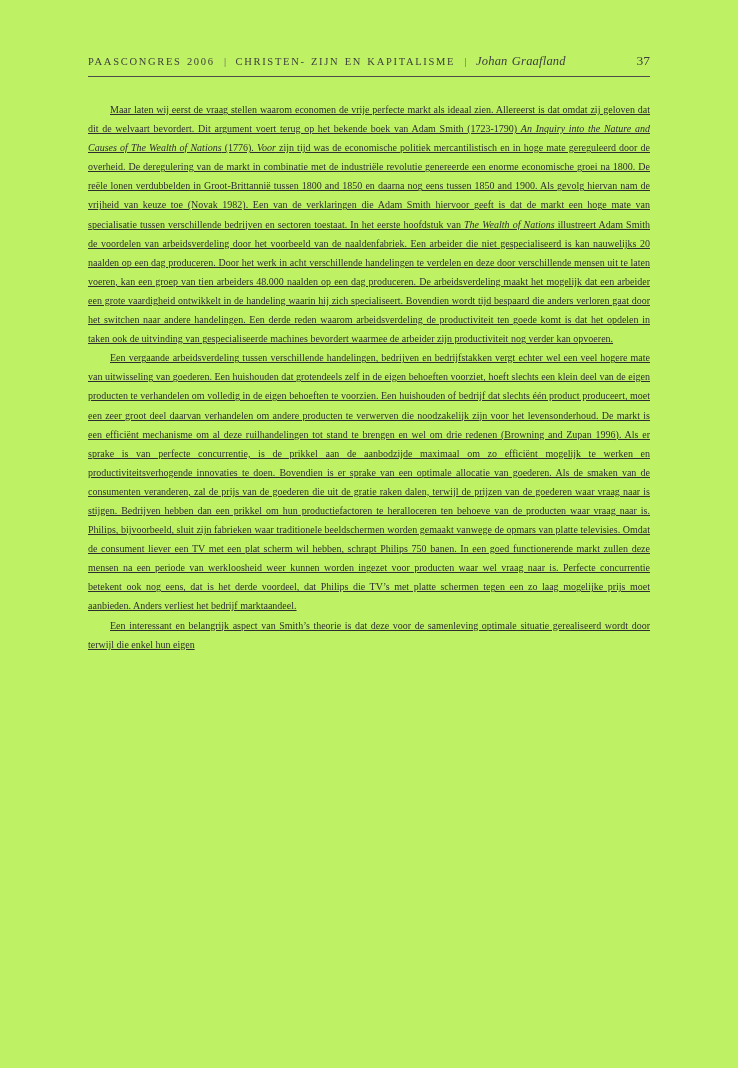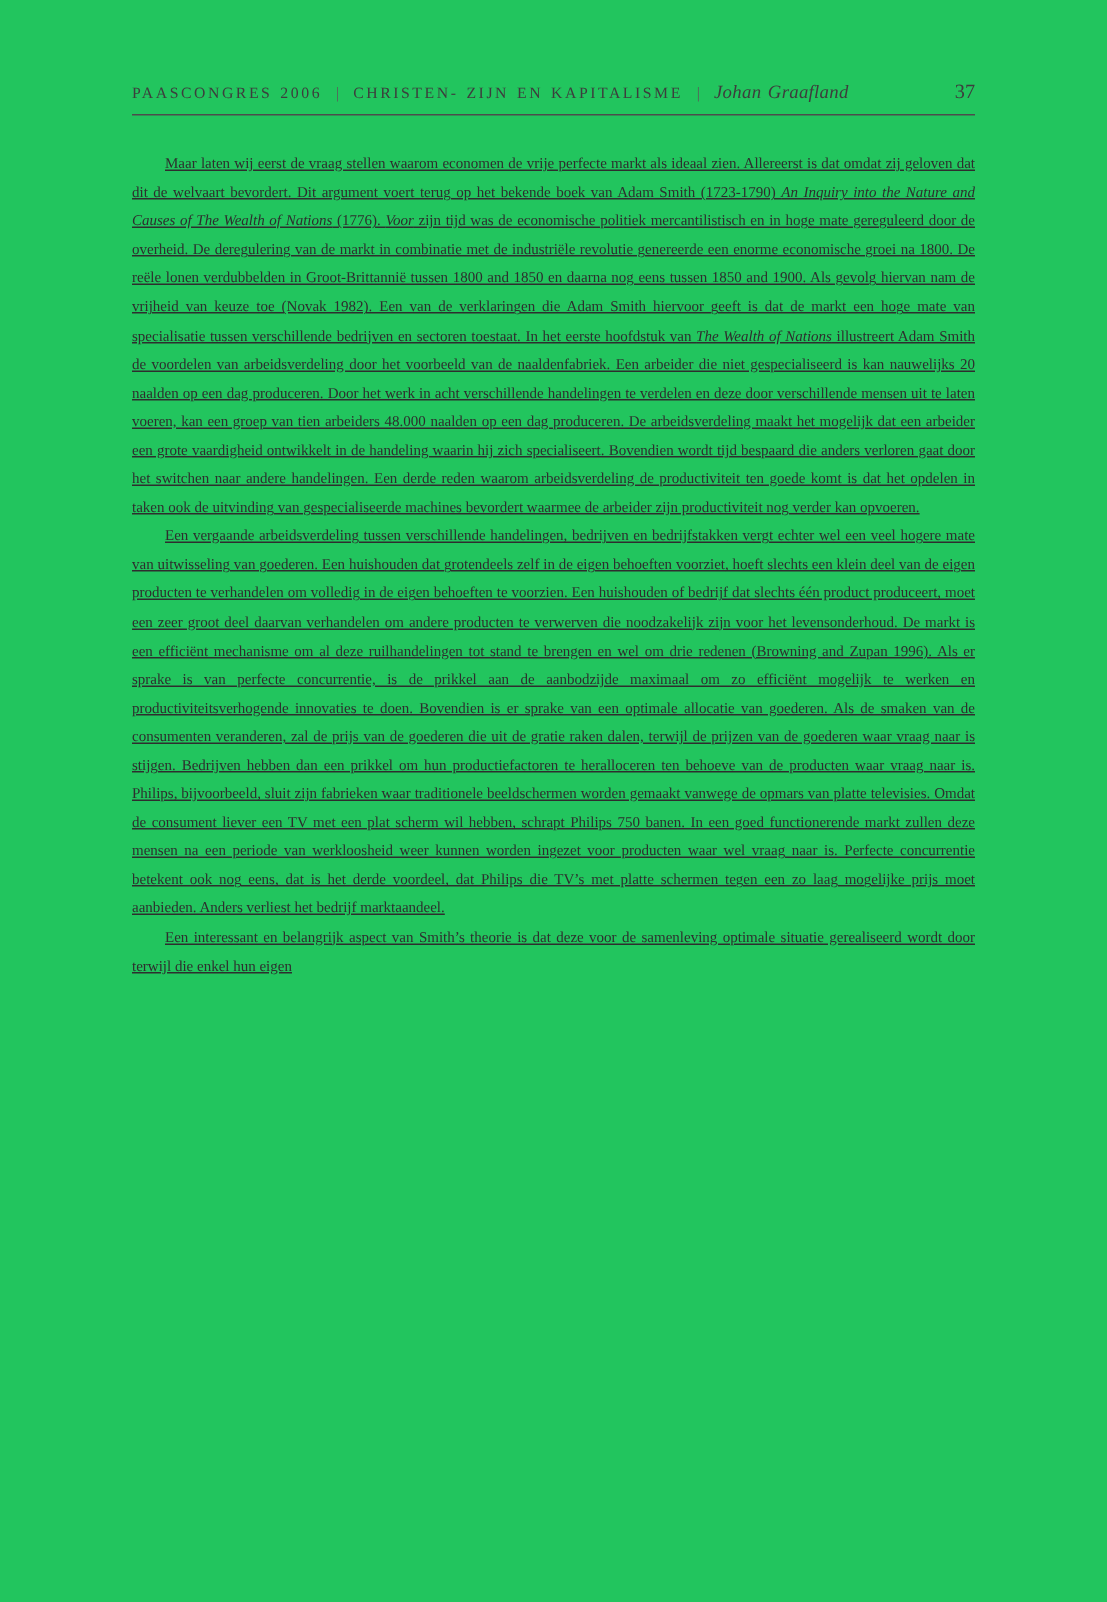--- a/index.html
+++ b/index.html
@@ -4,21 +4,21 @@
 <style>
   html, body {
     margin: 0;
     padding: 0;
     background: #ffffff;
   }
   .page {
     position: relative;
     width: 738px;
     height: 1068px;
-    background: #22c55e;
+    background: #bef264;
     overflow: hidden;
     font-family: "Liberation Serif", serif;
   }
   
   .header {
     position: absolute;
     top: 53px;
     left: 88px;
     width: 562px;
   }

